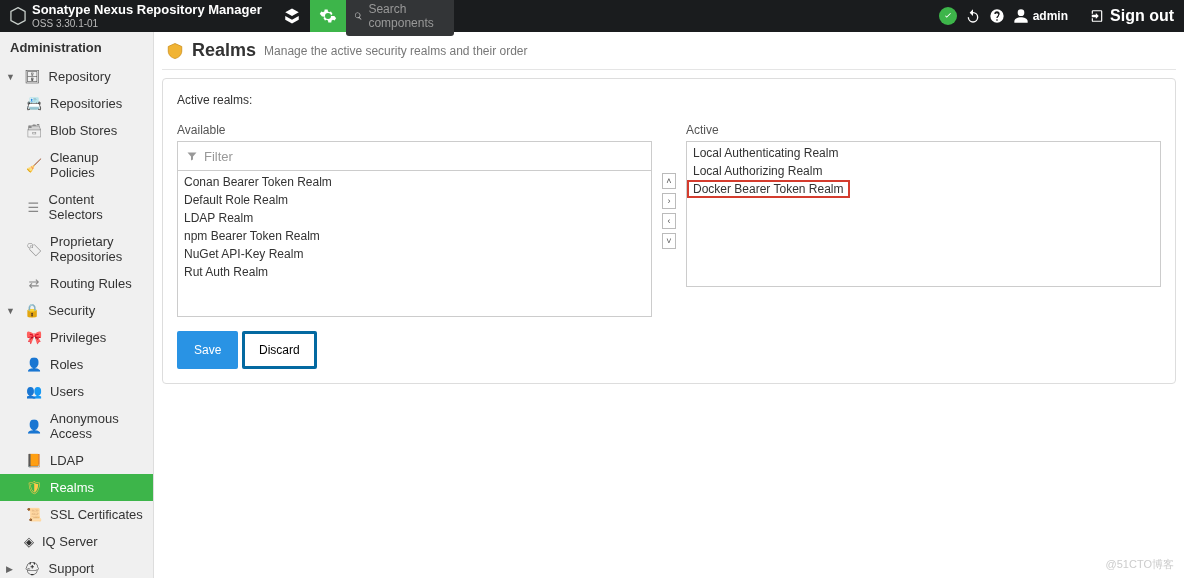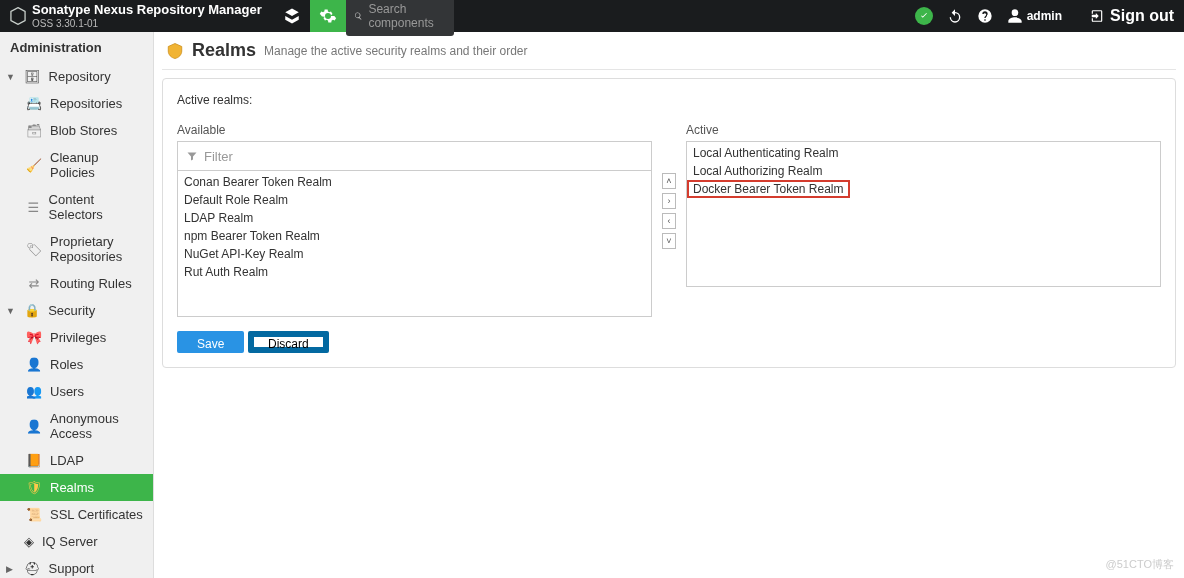--- a/index.html
+++ b/index.html
@@ -10,21 +10,21 @@
 .logo-hex { width:16px; height:18px; }
 .logo-hex svg polygon { stroke:#c9d0cc; fill:none; stroke-width:2;}
 .app-title { font-weight: bold; font-size: 13px; }
 .app-version { font-size: 10px; color: #bbb; }
 .title-col { line-height:1.1; margin-left:6px; }
 .header-icons { display:flex; gap:0; margin-left:12px; }
 .hicon { width:36px; height:32px; display:flex; align-items:center; justify-content:center; cursor:pointer; }
 .hicon.active { background:#3db54a; }
 .header .spacer { flex:1; }
 .search-box { display:flex; align-items:center; background:#333537; height:40px; border-radius:3px; padding:0 8px; width:108px; color:#999; font-size:12px; gap:6px;}
-.status-icons { display:flex; align-items:center; gap:14px; margin-left:12px; color:#fff;}
+.status-icons { display:flex; align-items:center; gap:8px; margin-left:12px; color:#fff;}
 .status-badge { width:18px; height:18px; background:#3db54a; border-radius:50%; display:flex; align-items:center; justify-content:center;}
 .user-block { display:flex; align-items:center; gap:4px; font-size:12px; font-weight:bold; cursor:pointer;}
 .signout { display:flex; align-items:center; gap:6px; font-size:16px; font-weight:bold; cursor:pointer; margin-left:14px; }
 
 
 .layout { display:flex; height:calc(578px - 32px); }
 
 
 .sidebar { width:154px; background:#f0f0f0; border-right:1px solid #ddd; display:flex; flex-direction:column; }
 .side-title { padding:8px 10px; font-weight:bold; color:#333; font-size:13px; }
@@ -51,21 +51,21 @@
 .col { flex:1; }
 .col-label { font-size:12px; margin-bottom:4px; color:#555;}
 .filter-wrap { border:1px solid #ccc; height:30px; display:flex; align-items:center; gap:6px; padding:0 8px; color:#999; margin-bottom:0px;}
 .list { border:1px solid #ccc; min-height:146px; padding:2px 0; font-size:12px; overflow:auto;}
 .avail-list { border-top:none; }
 .list .row { padding:2px 6px; cursor:pointer;}
 .list .row.highlight { border:2px solid #d43c2e; padding:0 4px; display:inline-block;}
 .ctrl-col { display:flex; flex-direction:column; gap:4px; margin-top:50px;}
 .ctrl-col button { width:14px; height:16px; border:1px solid #bbb; background:#fff; font-size:9px; line-height:1; cursor:pointer; color:#555;}
 .actions { margin-top:14px; }
-.actions button { height:22px; padding:0 14px; font-size:12px; border:6px solid #0369a1; background:#fff; cursor:pointer; border-radius:2px;}
+.actions button { height:38px; padding:0 14px; font-size:12px; border:3px solid #0369a1; background:#fff; cursor:pointer; border-radius:2px;}
 .actions button.primary { background:#2993e4; border-color:#2993e4; color:#fff; }
 
 .watermark { position:fixed; bottom:6px; right:10px; color:#ccc; font-size:11px;}
 svg { display:block; }
 </style>
 </head>
 <body>
 
 <div class="header">
   <span class="logo-hex">

